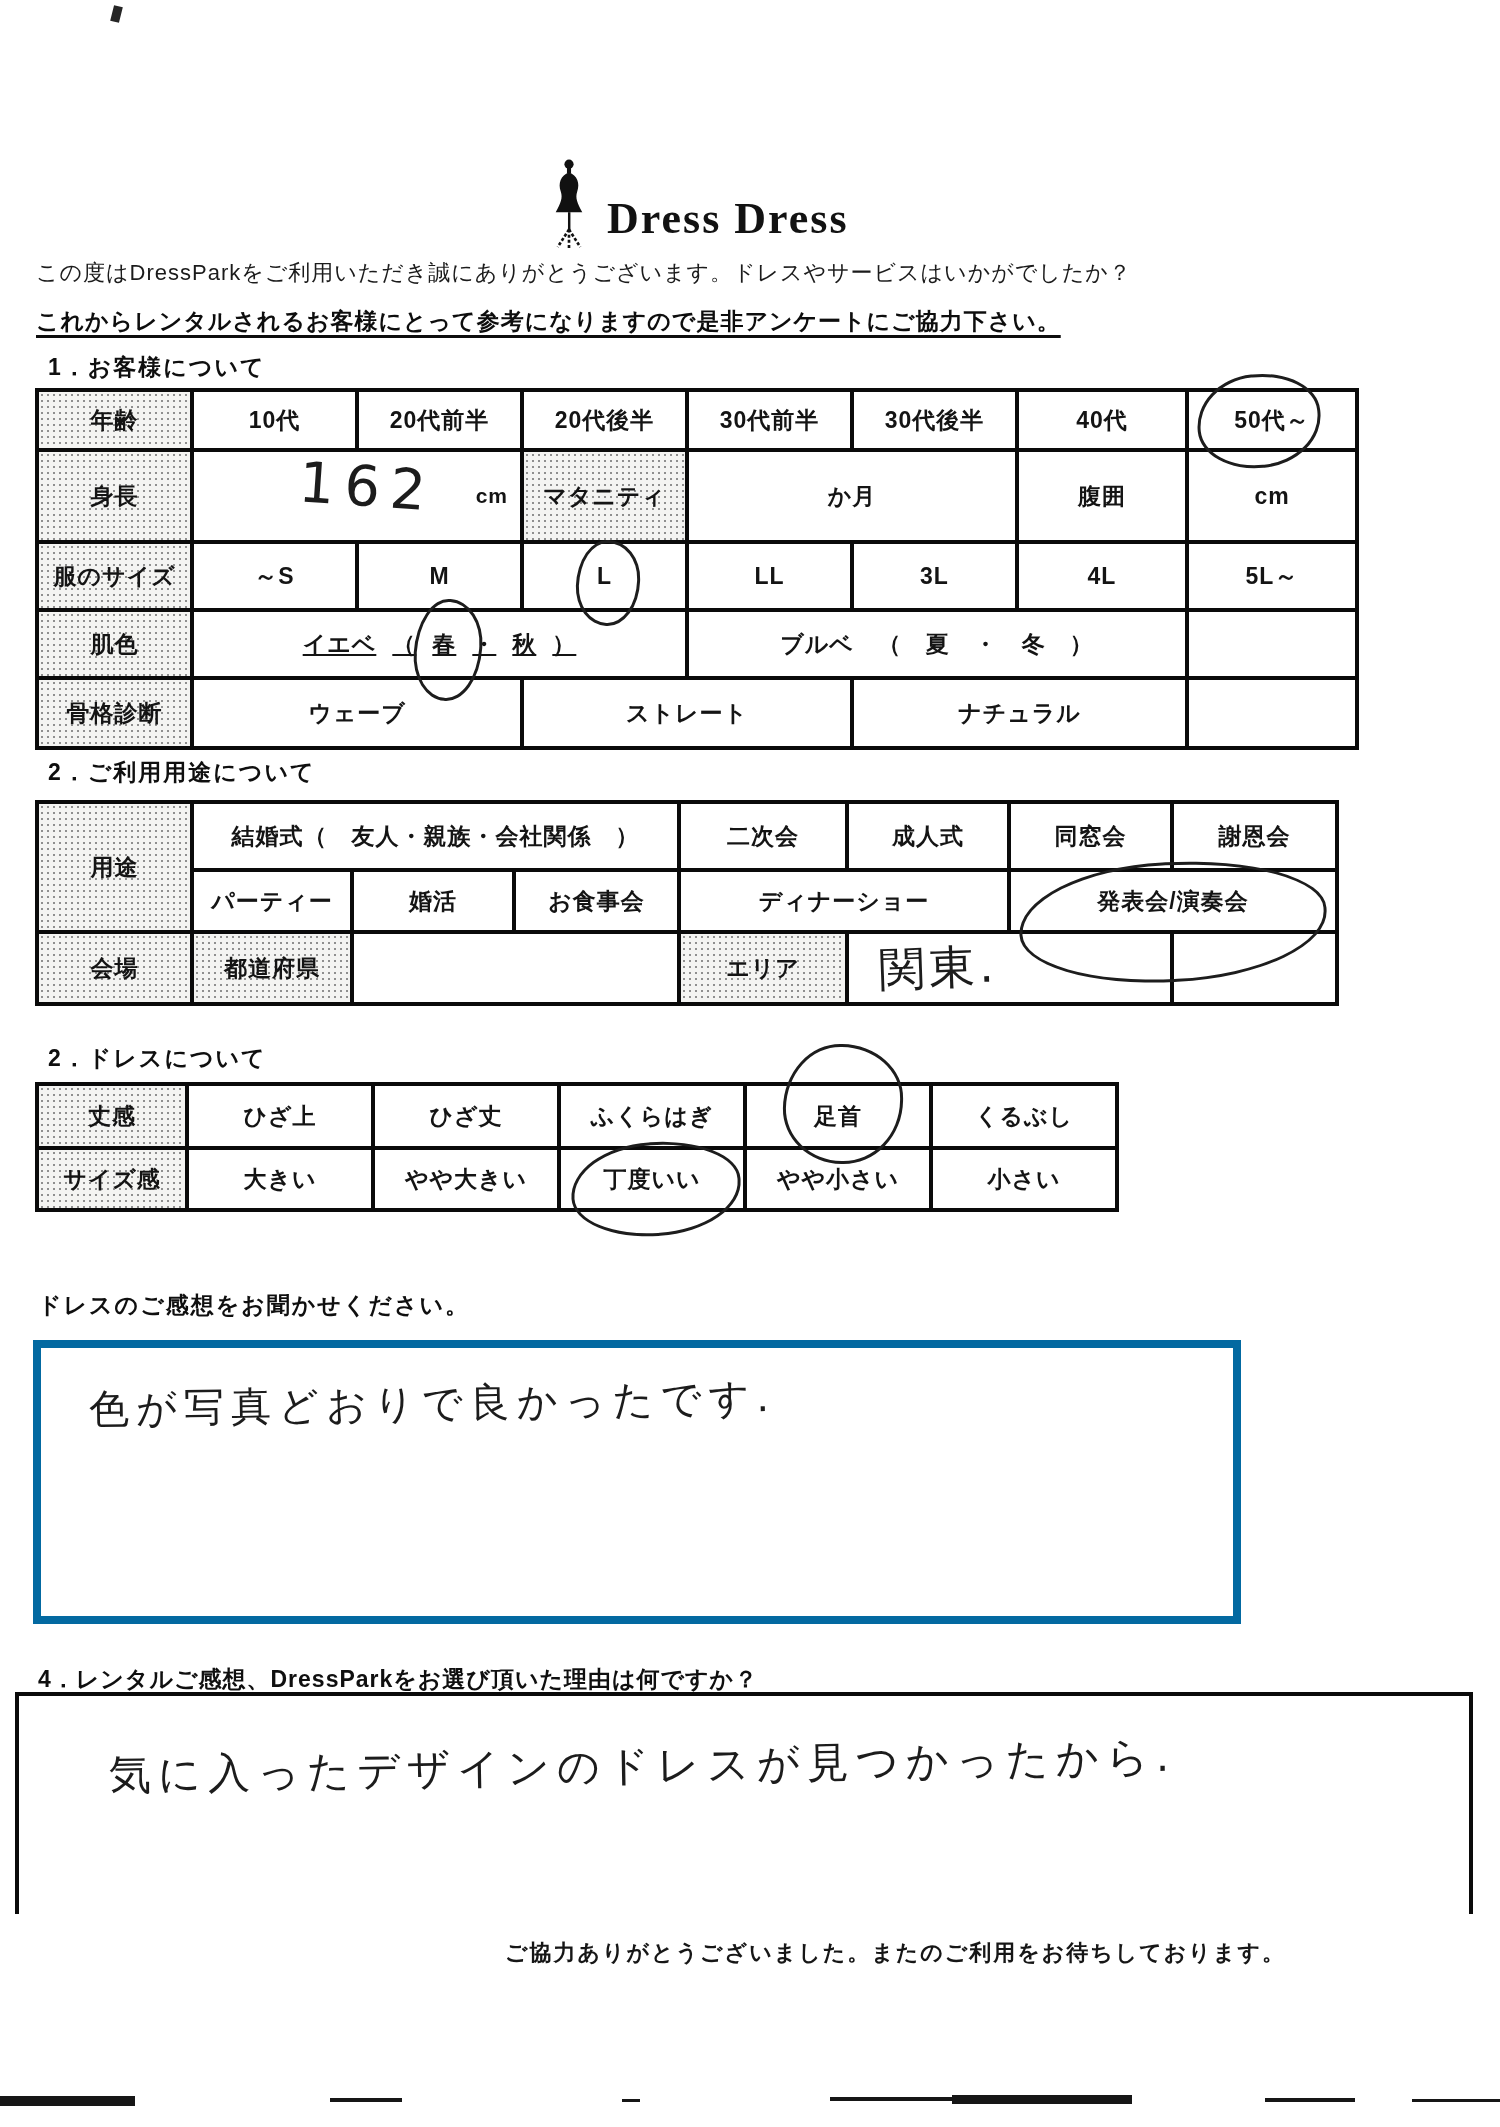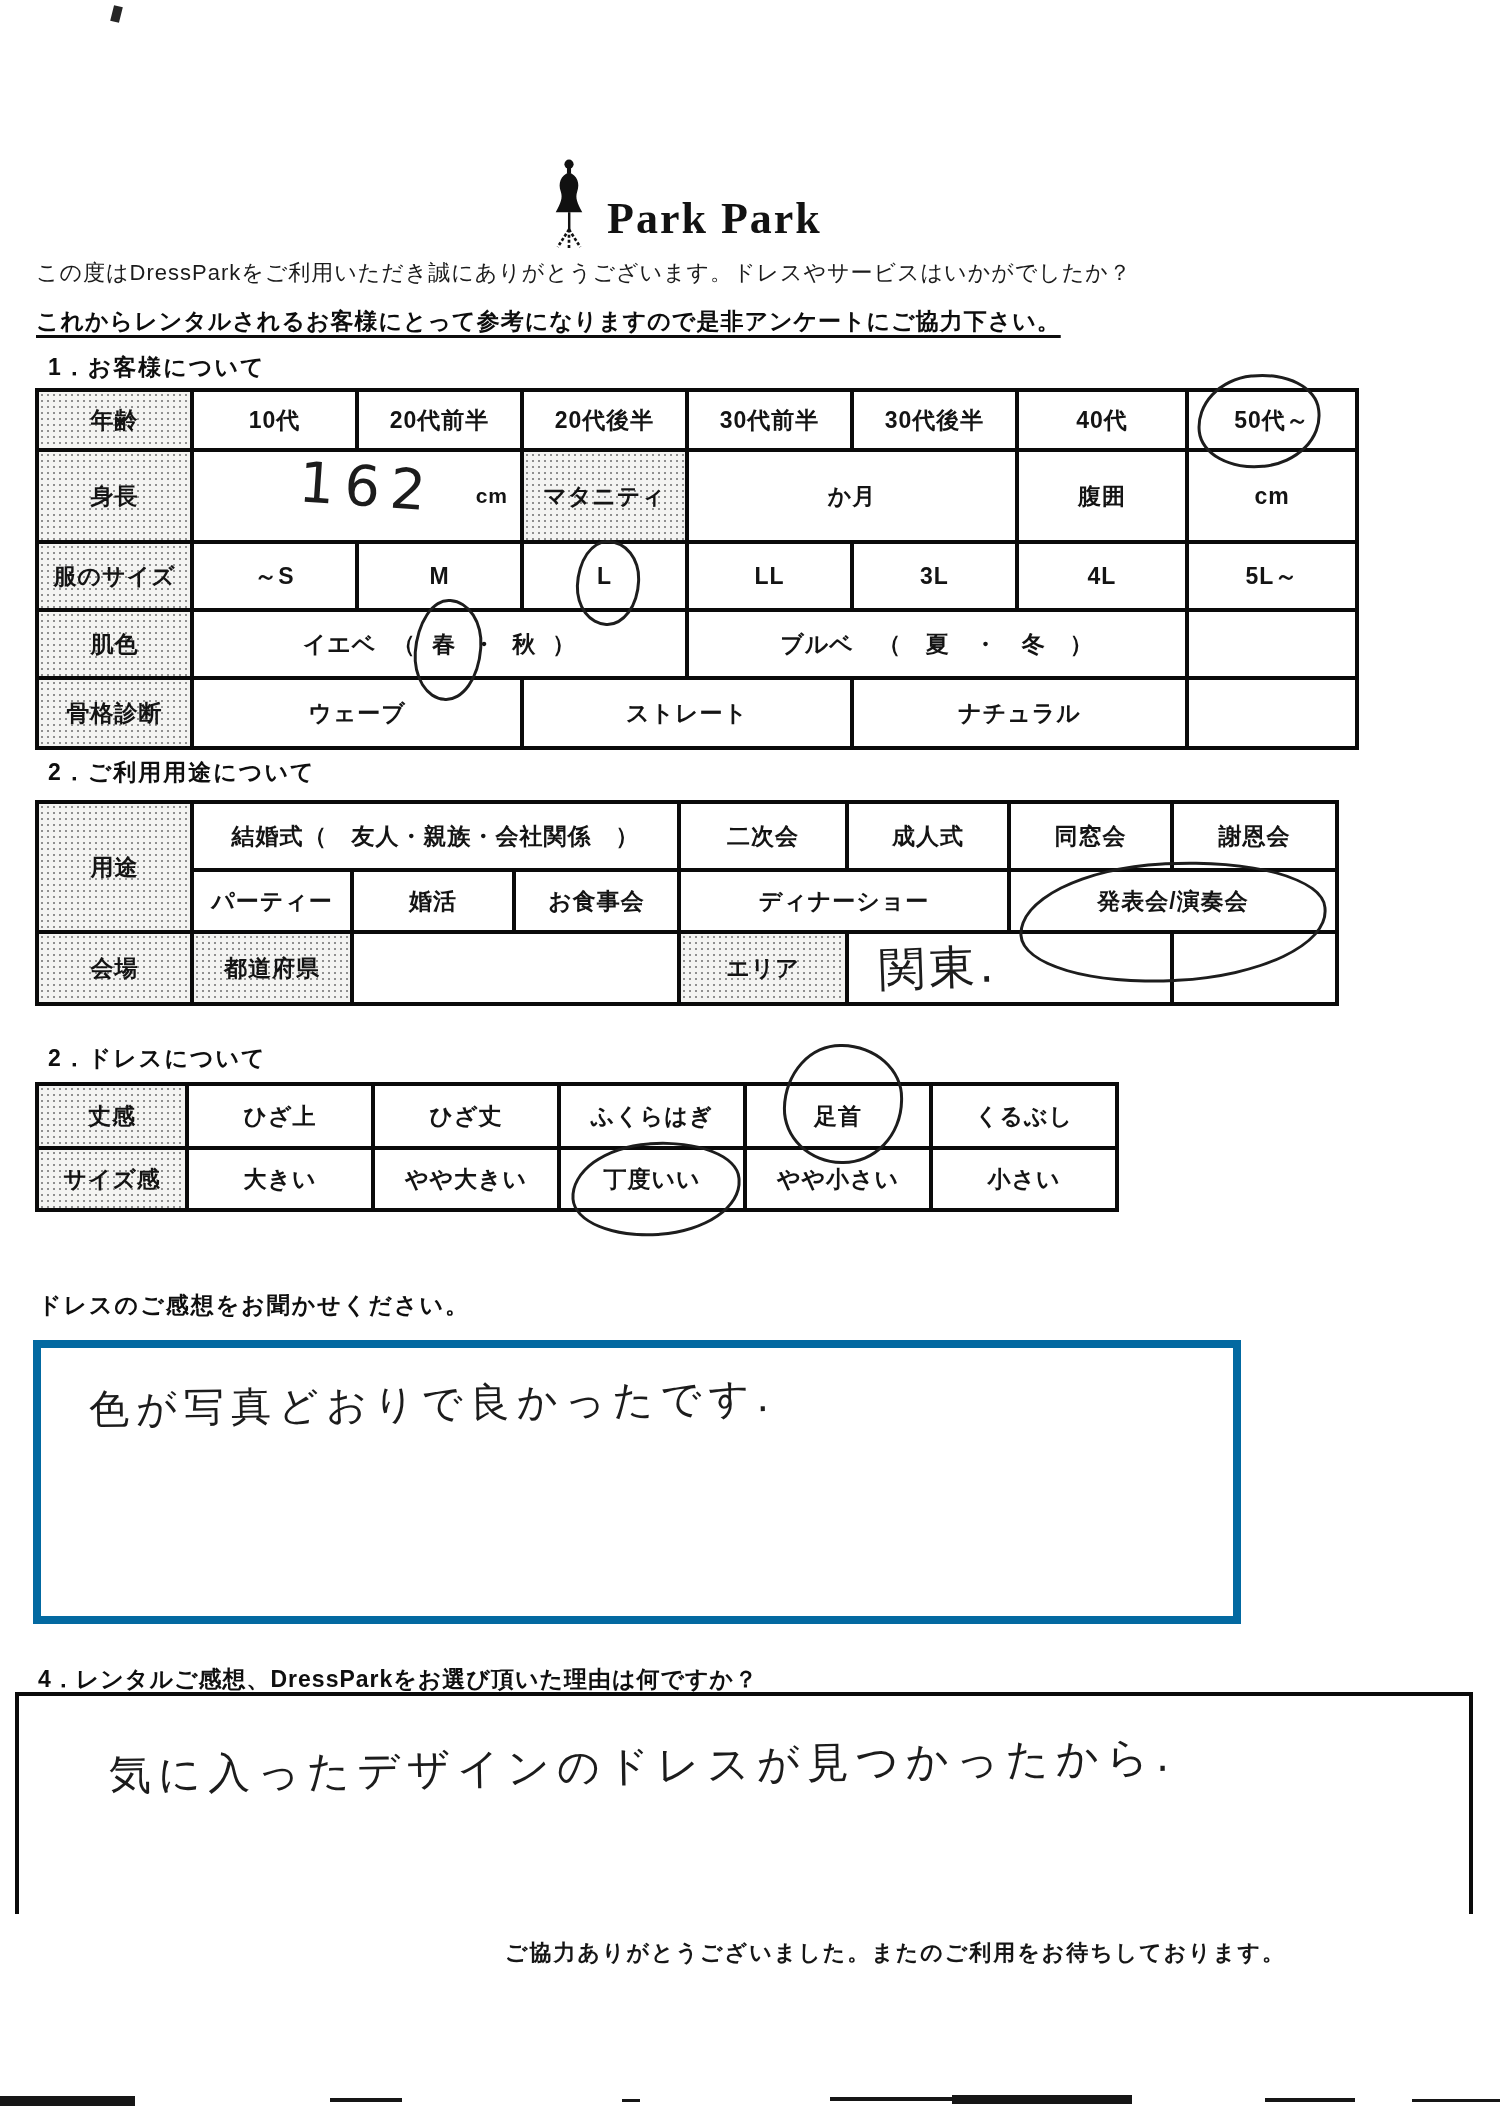--- a/index.html
+++ b/index.html
@@ -18,21 +18,21 @@
   td.ghost{border:none;background:#fff;}
   .small-unit{font-size:21px;}
   
   .circ{position:absolute;border:3px solid #1d1d1d;border-radius:48% 52% 50% 50%/55% 45% 54% 46%;pointer-events:none;z-index:6;background:transparent;}
   .hand{font-family:"DejaVu Sans",sans-serif;font-weight:400;color:#1c1c1c;}
   .hand-162{position:absolute;left:105px;top:2px;font-size:56px;transform:rotate(4deg);letter-spacing:10px;z-index:3;}
   .unit-right{position:absolute;right:12px;top:50%;transform:translateY(-50%);font-size:21px;font-weight:bold;}
   .hand-area{font-size:46px;letter-spacing:4px;transform:rotate(-2deg);display:inline-block;padding-right:30px;}
   .hand-line{position:absolute;font-size:40px;letter-spacing:7px;transform:rotate(-1deg);white-space:nowrap;}
   .hand-check{position:absolute;font-size:28px;font-weight:bold;z-index:7;}
-  .skin-wrap{display:flex;align-items:center;justify-content:center;gap:16px;}
+  .skin-wrap{display:flex;align-items:center;justify-content:center;gap:16px;text-decoration:underline;}
   .spring{position:relative;display:inline-block;}
   
   .box1{position:absolute;top:1340px;left:33px;width:1192px;height:268px;border:8px solid #0369a1;}
   .box2{position:absolute;top:1692px;left:15px;width:1450px;height:218px;border-top:4px solid #0a0a0a;border-left:4px solid #0a0a0a;border-right:4px solid #0a0a0a;}
   .label{position:absolute;font-size:23px;font-weight:bold;letter-spacing:2px;color:#0f0f0f;}
   .footer{position:absolute;top:1938px;left:505px;font-size:22px;font-weight:bold;letter-spacing:2px;color:#161616;}
   .art{position:absolute;background:#161616;}
   .speck{position:absolute;top:6px;left:112px;width:9px;height:16px;background:#262626;transform:rotate(14deg);}
 </style>
 </head>
@@ -41,21 +41,21 @@
 <div class="speck"></div>
 
 <div class="logo">
   <svg width="48" height="92" viewBox="0 0 40 90">
     <circle cx="20" cy="6" r="4.5" fill="#111"></circle>
     <rect x="18" y="9" width="4" height="6" fill="#111"></rect>
     <path d="M20,14 C12,17 9,25 12,33 C14,39 12,44 7,53 L33,53 C28,44 26,39 28,33 C31,25 28,17 20,14 Z" fill="#111"></path>
     <rect x="19" y="53" width="2.4" height="18" fill="#111"></rect>
     <path d="M20,70 L9,87 M20,70 L20,88 M20,70 L31,87" stroke="#111" stroke-width="2.6" fill="none" stroke-dasharray="3,2"></path>
   </svg>
-  <div class="logo-text">Park Park</div>
+  <div class="logo-text">Dress Dress</div>
 </div>
 
 <div class="intro1">この度はDressParkをご利用いただき誠にありがとうございます。ドレスやサービスはいかがでしたか？</div>
 <div class="intro2">これからレンタルされるお客様にとって参考になりますので是非アンケートにご協力下さい。</div>
 
 <div class="sec-h" style="top:352px;left:48px;">1．お客様について</div>
 
 <table class="t" style="top:388px;left:35px;width:1320px;">
   <colgroup>
       <col style="width:155px">

